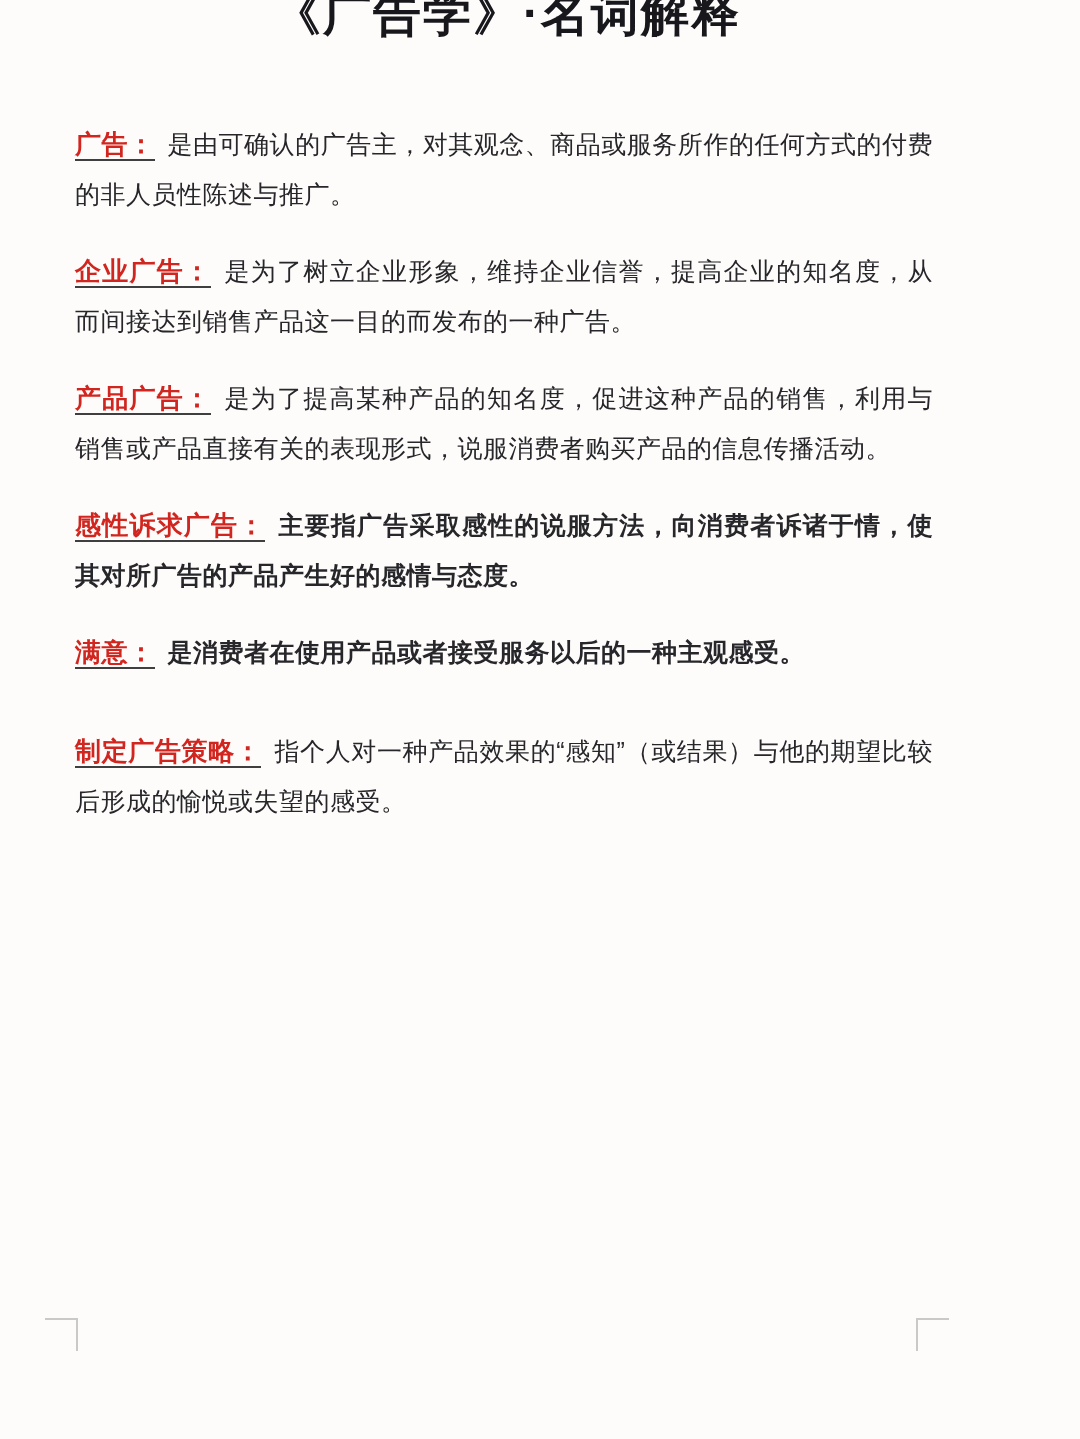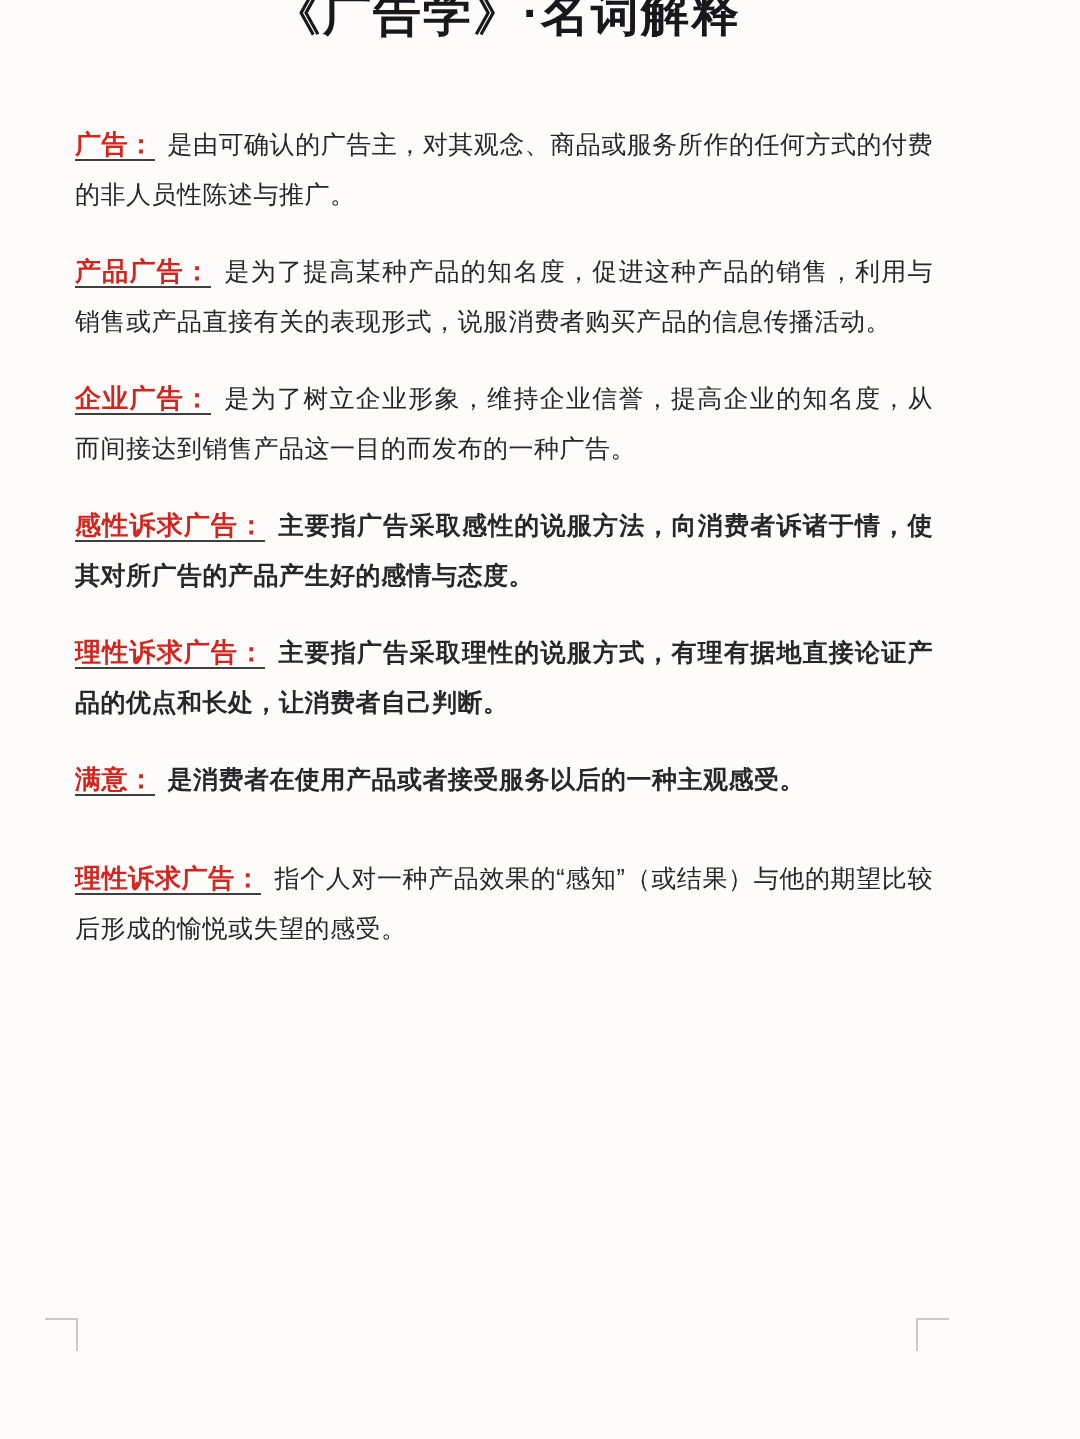--- a/index.html
+++ b/index.html
@@ -78,41 +78,38 @@
 <h1 class="doc-title">《广告学》·名词解释</h1>
 
 <div class="content">
 
   <p class="entry">
     <span class="term">广告：</span><span class="definition">是由可确认的广告主，对其观念、商品或服务所作的任何方式的付费的非人员性陈述与推广。</span>
   </p>
 
 
   <p class="entry">
-    <span class="term">产品广告：</span><span class="definition">是为了提高某种产品的知名度，促进这种产品的销售，利用与销售或产品直接有关的表现形式，说服消费者购买产品的信息传播活动。</span>
+    <span class="term">企业广告：</span><span class="definition">是为了树立企业形象，维持企业信誉，提高企业的知名度，从而间接达到销售产品这一目的而发布的一种广告。</span>
   </p>
 
   <p class="entry">
-    <span class="term">企业广告：</span><span class="definition">是为了树立企业形象，维持企业信誉，提高企业的知名度，从而间接达到销售产品这一目的而发布的一种广告。</span>
+    <span class="term">产品广告：</span><span class="definition">是为了提高某种产品的知名度，促进这种产品的销售，利用与销售或产品直接有关的表现形式，说服消费者购买产品的信息传播活动。</span>
   </p>
 
   <p class="entry bold">
     <span class="term">感性诉求广告：</span><span class="definition">主要指广告采取感性的说服方法，向消费者诉诸于情，使其对所广告的产品产生好的感情与态度。</span>
   </p>
 
-  <p class="entry bold">
-    <span class="term">理性诉求广告：</span><span class="definition">主要指广告采取理性的说服方式，有理有据地直接论证产品的优点和长处，让消费者自己判断。</span>
-  </p>
 
 
   <p class="entry gap-after bold">
     <span class="term">满意：</span><span class="definition">是消费者在使用产品或者接受服务以后的一种主观感受。</span>
   </p>
 
   <p class="entry">
-    <span class="term">理性诉求广告：</span><span class="definition">指个人对一种产品效果的“感知”（或结果）与他的期望比较后形成的愉悦或失望的感受。</span>
+    <span class="term">制定广告策略：</span><span class="definition">指个人对一种产品效果的“感知”（或结果）与他的期望比较后形成的愉悦或失望的感受。</span>
   </p>
 
 
 </div>
 
 <div class="corner-mark left"></div>
 <div class="corner-mark right"></div>
 
 </body></html>

